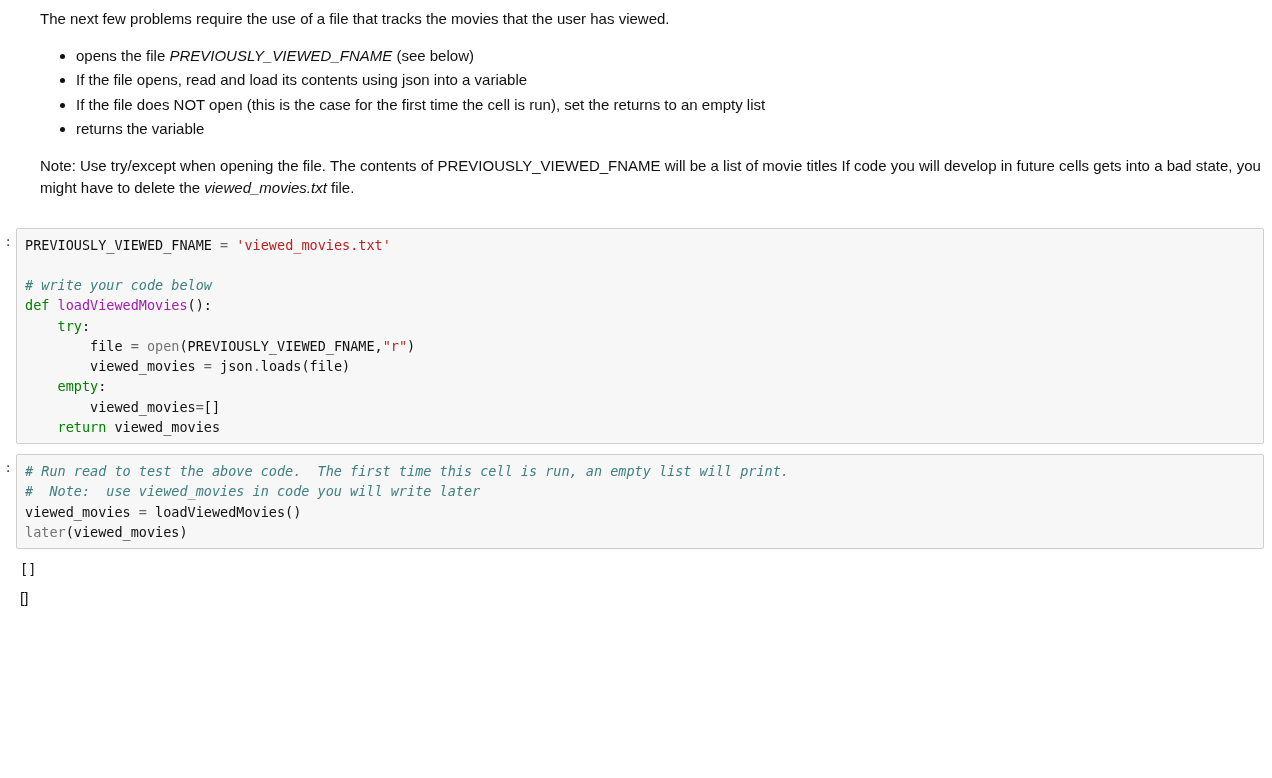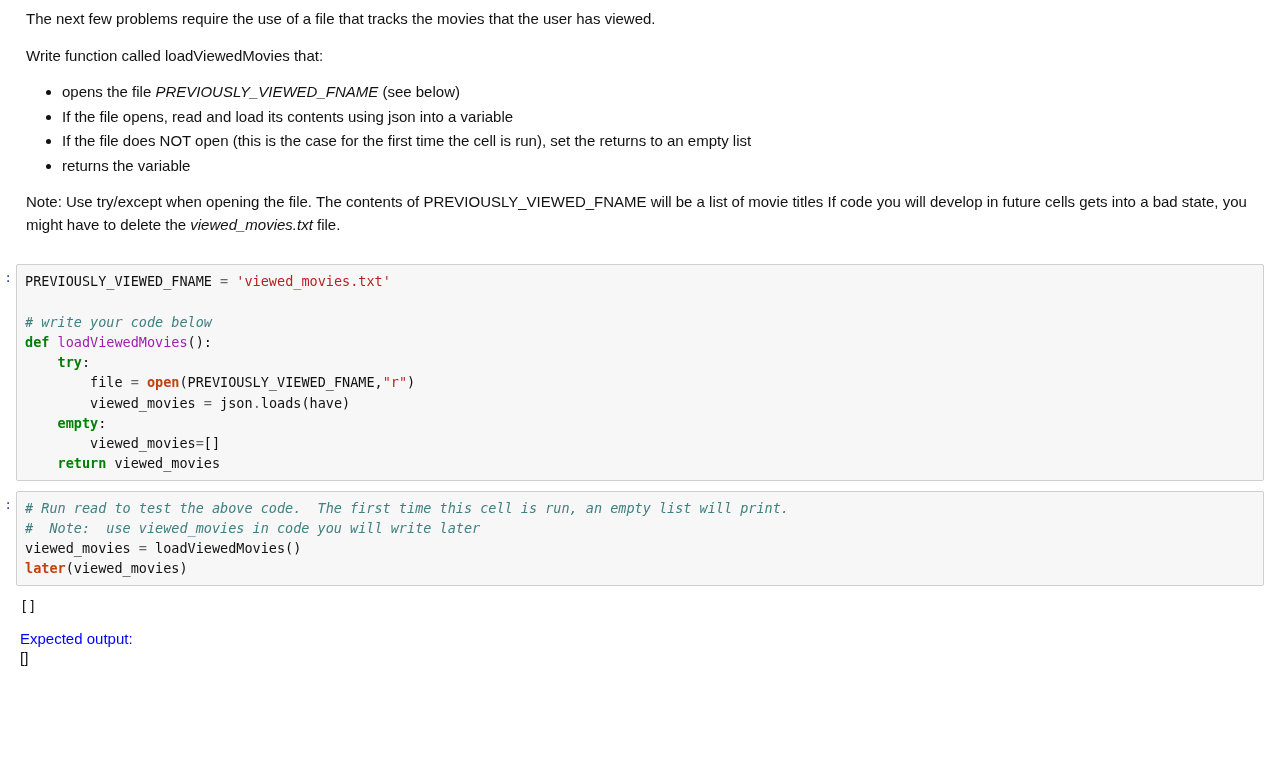--- a/index.html
+++ b/index.html
@@ -10,21 +10,21 @@
       padding: 0;
       font-family: -apple-system, BlinkMacSystemFont, "Segoe UI", Helvetica, Arial, sans-serif;
       font-size: 14px;
       color: #000;
       background: #fff;
     }
     .notebook {
       width: 1272px;
     }
     .markdown-cell {
-      padding: 8px 0 8px 26px;
+      padding: 8px 0 8px 40px;
       font-size: 15px;
       line-height: 1.5;
       color: #111;
     }
     .markdown-cell p {
       margin: 0 0 14px 0;
     }
     .markdown-cell ul {
       margin: 0 0 14px 0;
       padding-left: 36px;
@@ -87,37 +87,36 @@
     }
     .expected-value {
       padding-left: 20px;
       font-size: 15px;
       color: #111;
       margin-top: 0;
       margin-bottom: 8px;
     }
 
     
-    .k  { color: #008000; font-weight: bold; }
+    .k  { color: #008000; font-weight: normal; }
     .nf { color: #a21caf; }                       
-    .nb { color: #c2410c; font-weight: bold; }                       
+    .nb { color: #737373; }                       
     .s  { color: #BA2121; }                       
     .c  { color: #408080; font-style: italic; }   
     .p  { color: #111; }
     .o  { color: #666; }
     .n  { color: #111; }
   </style>
 </head>
 <body>
 
 <div class="notebook">
 
   <div class="markdown-cell">
     <p>The next few problems require the use of a file that tracks the movies that the user has viewed.</p>
-    <p>Write function called loadViewedMovies that:</p>
     <ul>
       <li>
         <span>opens the file </span><em>PREVIOUSLY_VIEWED_FNAME</em><span> (see below)</span>
       </li>
       <li>If the file opens, read and load its contents using json into a variable</li>
       <li>If the file does NOT open (this is the case for the first time the cell is run), set the returns to an empty list</li>
       <li>returns the variable</li>
     </ul>
     <p>
       <span>Note: Use try/except when opening the file. The contents of PREVIOUSLY_VIEWED_FNAME will be a list of movie titles If code you will develop in future cells gets into a bad state, you might have to delete the </span><em>viewed_movies.txt</em><span> file.</span>
@@ -126,21 +125,21 @@
 
   <div class="code-cell">
     <div class="prompt-area">:</div>
     <div class="input-area">
 <pre class="code"><span class="n">PREVIOUSLY_VIEWED_FNAME </span><span class="o">=</span><span> </span><span class="s">'viewed_movies.txt'</span>
 
 <span class="c"># write your code below</span>
 <span class="k">def</span><span> </span><span class="nf">loadViewedMovies</span><span class="p">():</span>
 <span>    </span><span class="k">try</span><span class="p">:</span>
 <span>        </span><span class="n">file </span><span class="o">=</span><span> </span><span class="nb">open</span><span class="p">(PREVIOUSLY_VIEWED_FNAME,</span><span class="s">"r"</span><span class="p">)</span>
-<span>        </span><span class="n">viewed_movies </span><span class="o">=</span><span> </span><span class="n">json</span><span class="o">.</span><span class="n">loads(have)</span>
+<span>        </span><span class="n">viewed_movies </span><span class="o">=</span><span> </span><span class="n">json</span><span class="o">.</span><span class="n">loads(file)</span>
 <span>    </span><span class="k">empty</span><span class="p">:</span>
 <span>        </span><span class="n">viewed_movies</span><span class="o">=</span><span class="p">[]</span>
 <span>    </span><span class="k">return</span><span> </span><span class="n">viewed_movies</span>
 </pre>
     </div>
   </div>
 
   <div class="code-cell">
     <div class="prompt-area">:</div>
     <div class="input-area">
@@ -150,17 +149,16 @@
 <span class="nb">later</span><span class="p">(viewed_movies)</span></pre>
     </div>
   </div>
 
   <div class="output-cell">
     <div class="prompt-area"></div>
     <div class="output-area">[]</div>
   </div>
 
   <div>
-    <p class="expected-label">Expected output:</p>
     <p class="expected-value">[]</p>
   </div>
 
 </div>
 
 </body></html>

